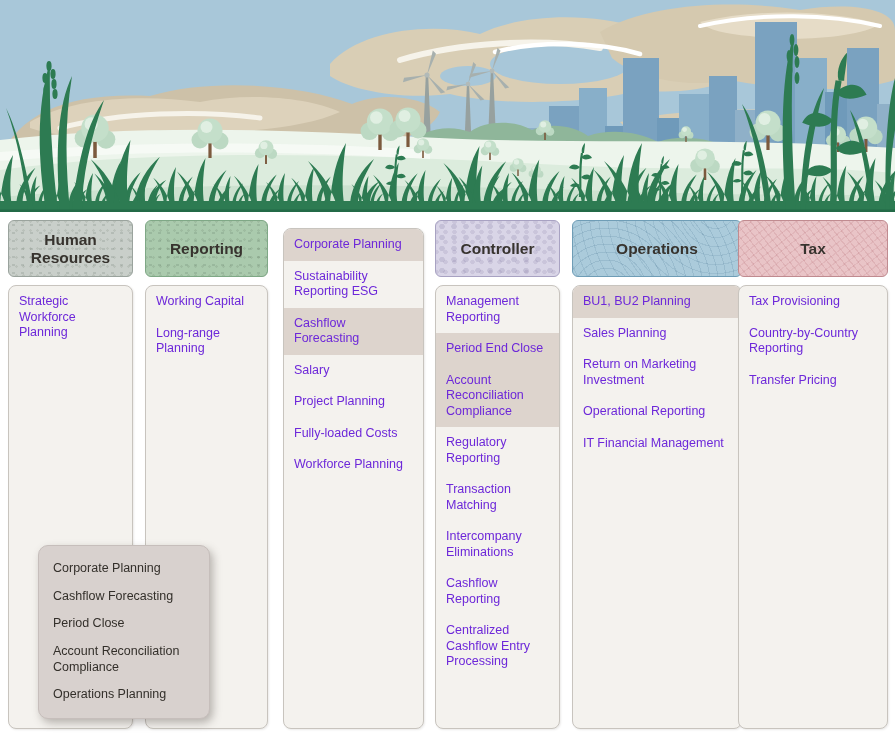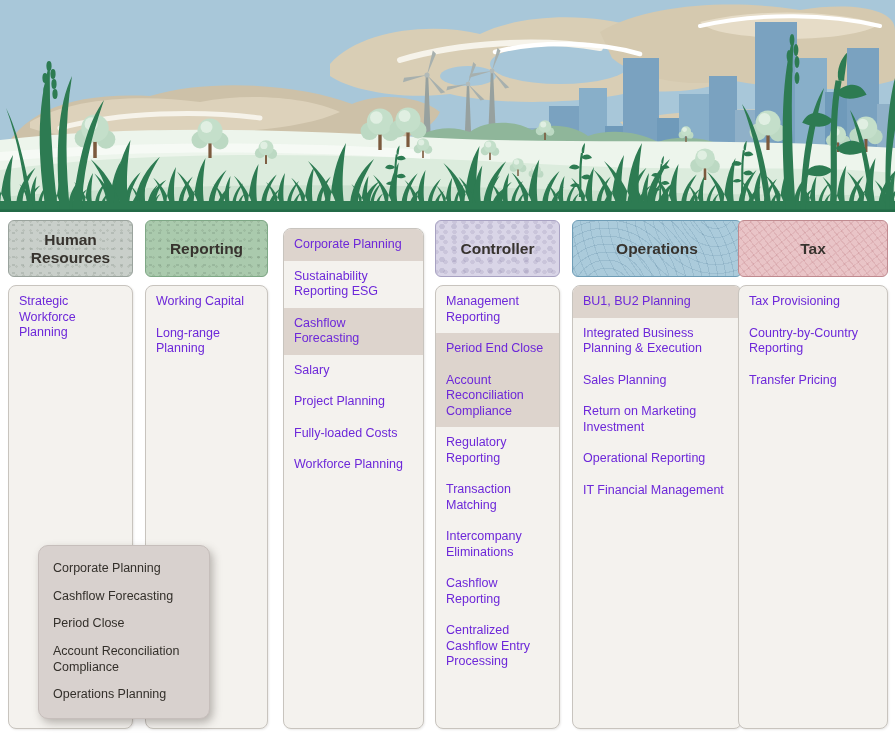--- a/index.html
+++ b/index.html
@@ -293,21 +293,20 @@
         </div>
       </div>
       <div class="column col-4">
         <div class="col-header tex-topo" style="background-color: rgb(171, 203, 219); border-color: rgb(111, 157, 182);">
           <div class="col-header-label">Operations</div>
         </div>
         <div class="panel">
           <div class="hl-group" style="background: rgb(221, 212, 205);">
             <div class="item">BU1, BU2 Planning</div>
           </div>
-          <div class="item">Integrated Business Planning &amp; Execution</div>
           <div class="item">Sales Planning</div>
           <div class="item">Return on Marketing Investment</div>
           <div class="item">Operational Reporting</div>
           <div class="item">IT Financial Management</div>
         </div>
       </div>
       <div class="column col-5">
         <div class="col-header tex-hatch" style="background-color: rgb(233, 196, 199); border-color: rgb(192, 139, 144);">
           <div class="col-header-label">Tax</div>
         </div>

